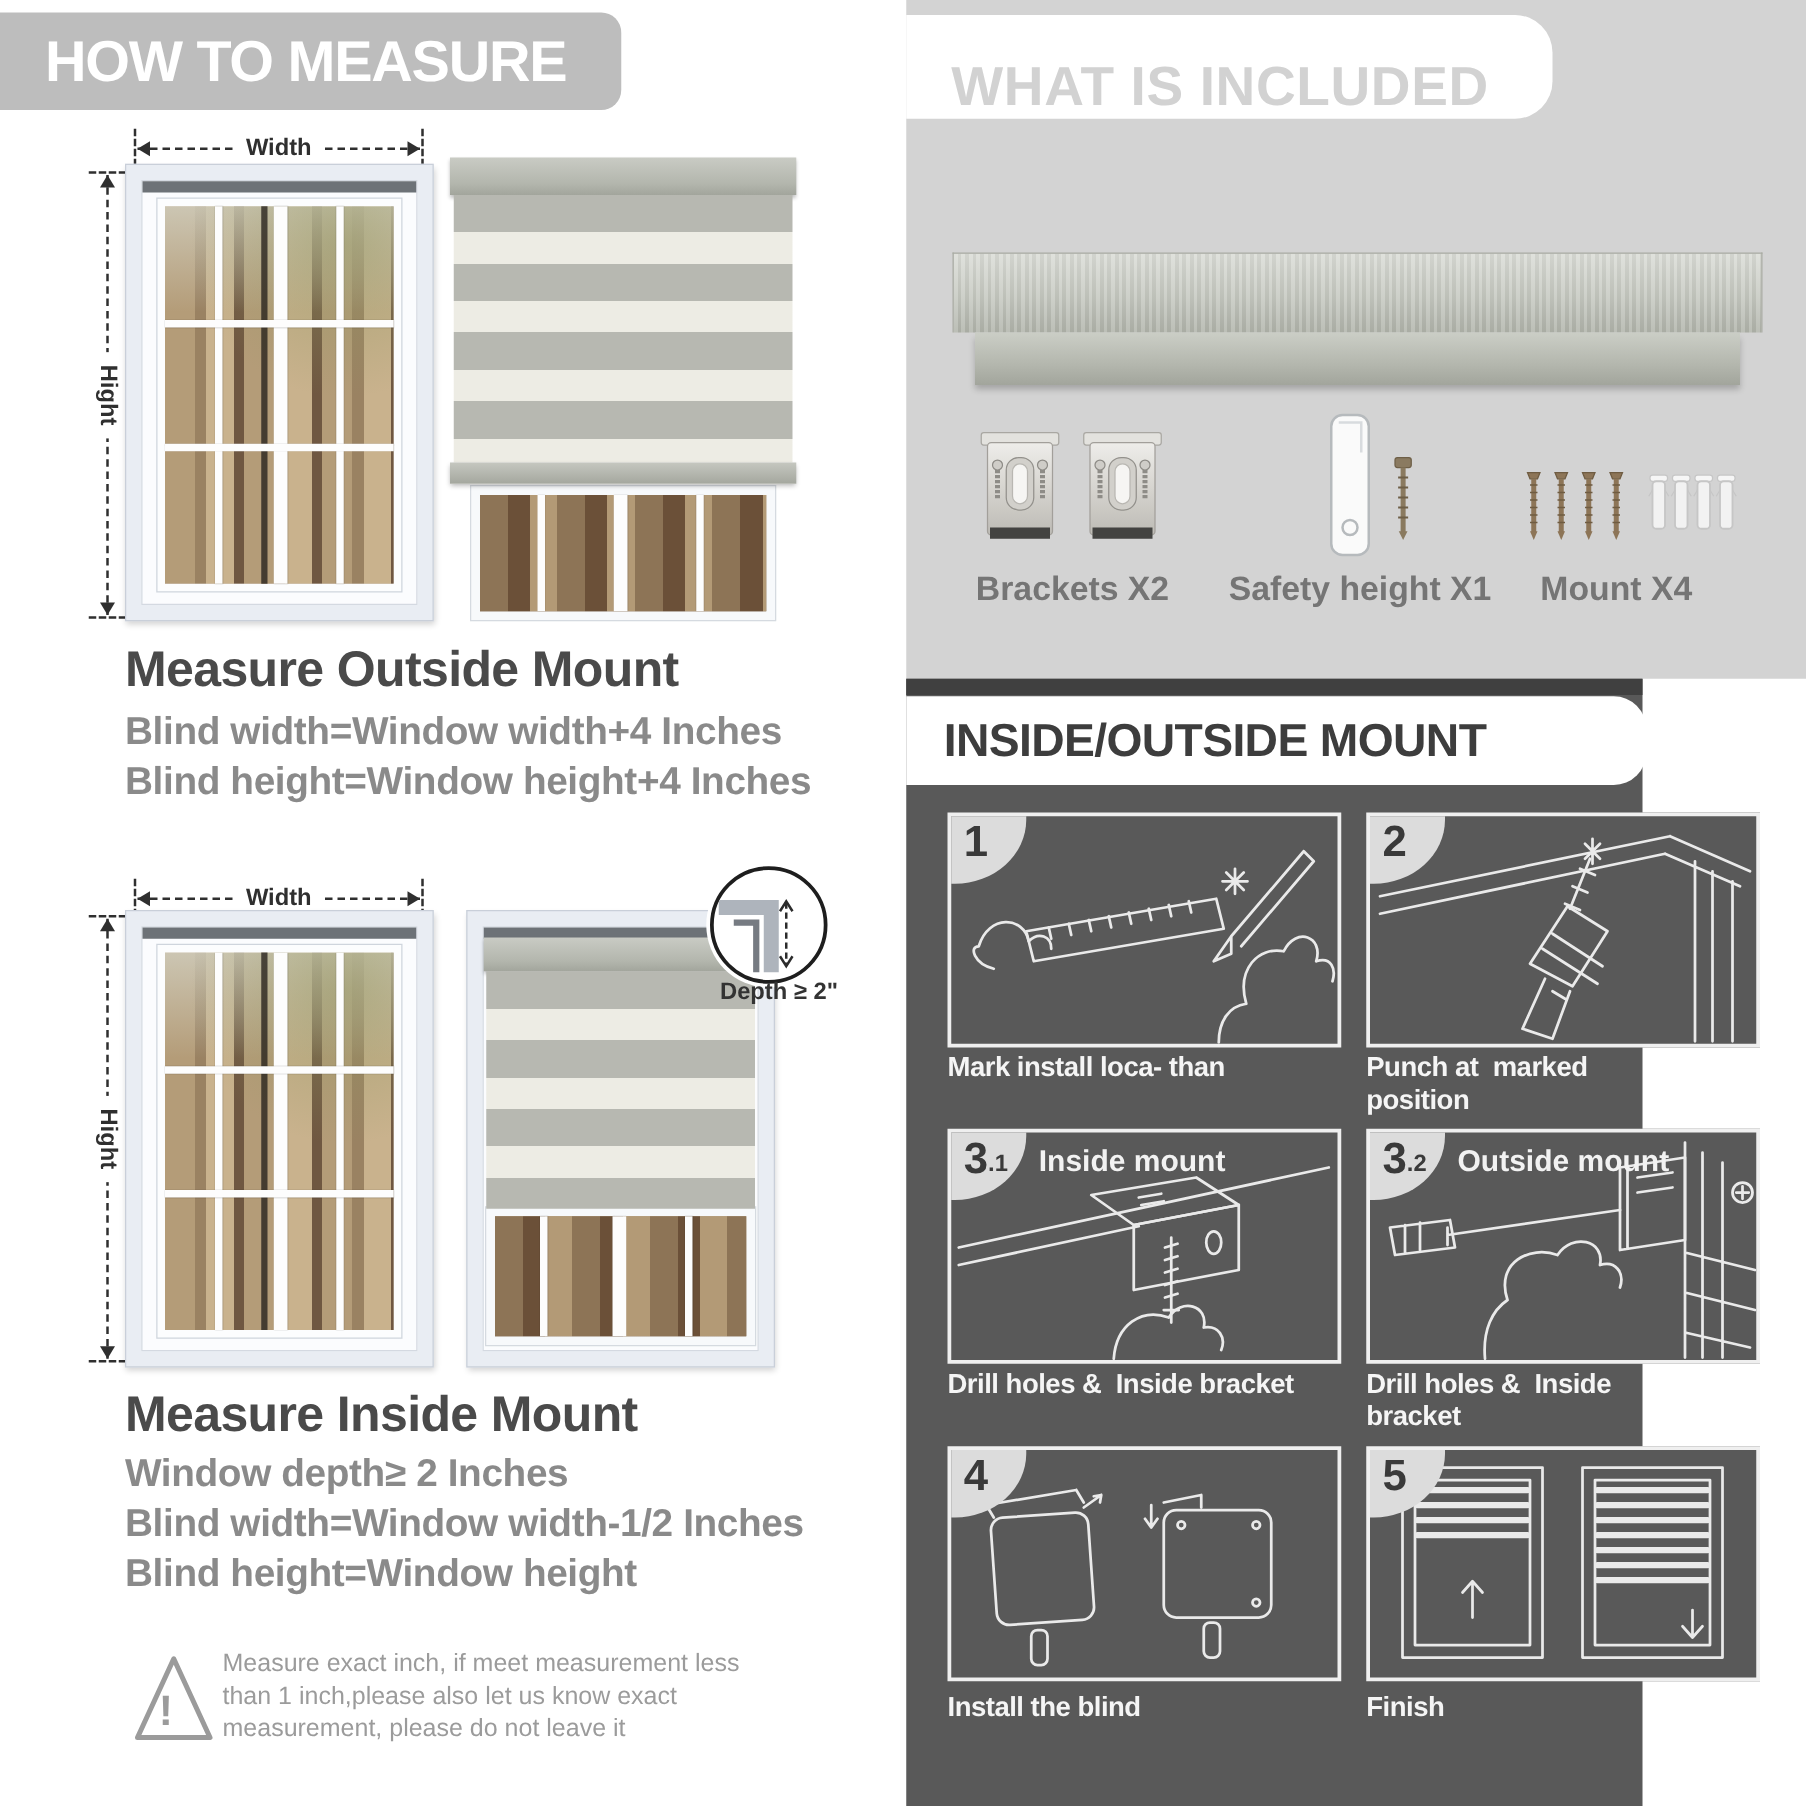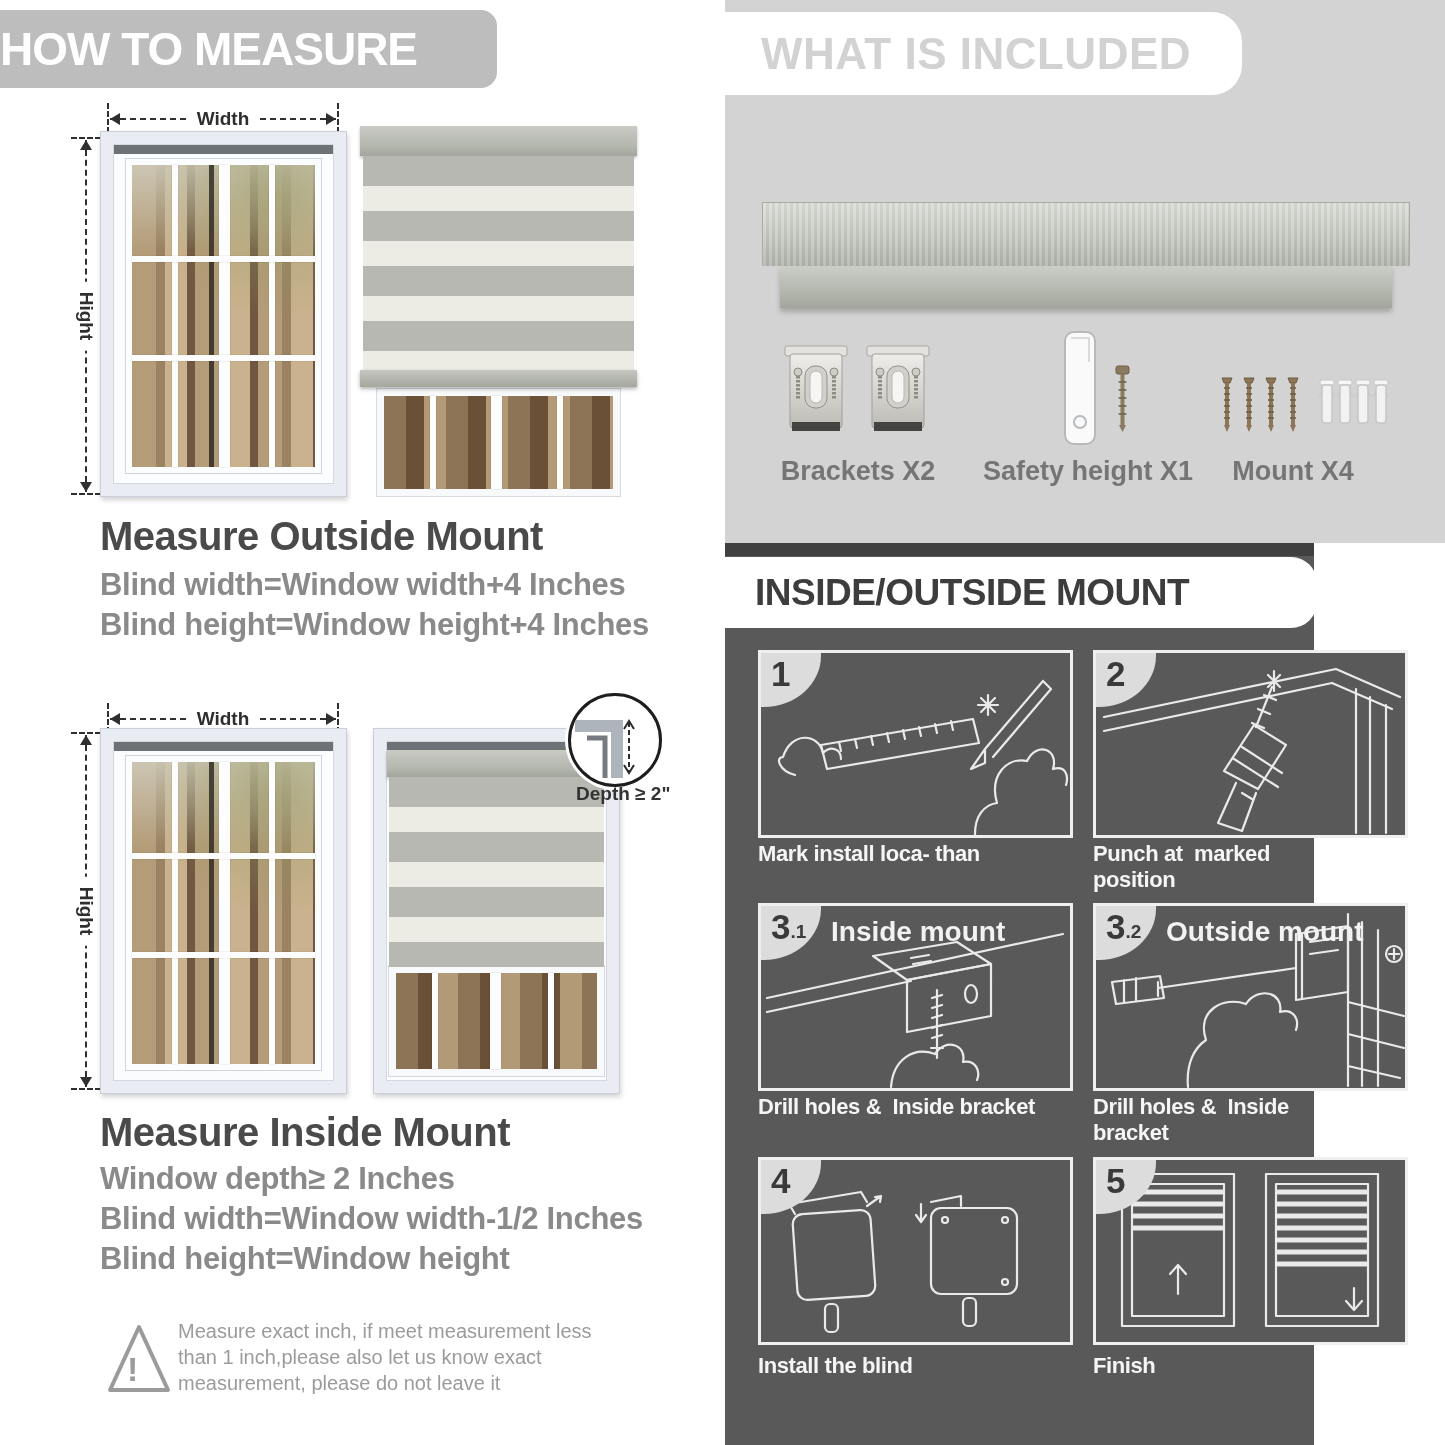--- a/index.html
+++ b/index.html
@@ -2,21 +2,21 @@
 <html><head>
 <meta charset="utf-8">
 <style>
   html,body{margin:0;padding:0;background:#ffffff;}
   body{width:1445px;height:1445px;position:relative;overflow:hidden;
        font-family:"Liberation Sans",sans-serif;-webkit-font-smoothing:antialiased;}
   .abs{position:absolute;}
 
   
   .howto-bar{position:absolute;left:0;top:10px;width:497px;height:78px;background:#bdbdbd;
-             border-radius:0 16px 16px 0;display:flex;align-items:center;box-sizing:border-box;}
+             border-radius:0 16px 16px 0;display:flex;align-items:center;padding-left:36px;box-sizing:border-box;}
   .howto-bar span{font-size:46px;font-weight:bold;color:#ffffff;letter-spacing:-1px;}
 
   .sec-heading{position:absolute;font-size:40px;font-weight:bold;color:#4a4a4a;letter-spacing:-0.5px;white-space:nowrap;}
   .sec-line{position:absolute;font-size:31px;font-weight:bold;color:#8a8a8a;letter-spacing:-0.3px;white-space:nowrap;}
 
   
   .winfig{position:absolute;background:#e9edf3;border:1px solid #c9cfd9;box-shadow:1px 3px 5px rgba(0,0,0,.18);}
   .winfig .frame{position:absolute;inset:12px;background:#fbfcfe;border:1px solid #d4d9e1;}
   .winfig .track{position:absolute;left:13px;right:13px;top:13px;height:9px;background:#6d7277;}
   .glass{position:absolute;left:25px;right:25px;top:27px;bottom:23px;border:6px solid #fcfdfe;outline:1px solid #cfd5dd;
@@ -66,21 +66,21 @@
            overflow:hidden;box-shadow:0 0 0 3px #ffffff;}
   .depth-lbl{position:absolute;font-size:19px;font-weight:bold;color:#333333;white-space:nowrap;}
 
   
   .warn-line{position:absolute;font-size:20px;color:#9b9b9b;white-space:nowrap;}
   .warn-bang{position:absolute;font-size:34px;font-weight:bold;color:#9b9b9b;}
 
   
   .inc-section{position:absolute;left:725px;top:0;width:720px;height:543px;background:#d3d3d3;}
   .inc-header{position:absolute;left:0;top:12px;width:517px;height:83px;background:#ffffff;border-radius:0 30px 30px 0;
-              display:flex;align-items:center;padding-left:36px;box-sizing:border-box;}
+              display:flex;align-items:flex-end;padding-left:36px;box-sizing:border-box;}
   .inc-header span{font-size:44px;font-weight:bold;color:#d2d2d2;letter-spacing:0.5px;}
   .prod-title{position:absolute;left:0;right:0;top:140px;text-align:center;font-size:29px;font-weight:bold;
               color:#6e6e6e;letter-spacing:-0.3px;}
   .rail1{position:absolute;left:37px;top:202px;width:648px;height:64px;border:1px solid #a9aca3;border-bottom:none;box-sizing:border-box;
          background:linear-gradient(180deg,#dadcd6 0%,#c5c8c0 55%,#b0b3aa 100%),
                     repeating-linear-gradient(90deg,rgba(255,255,255,.15) 0 3px,rgba(0,0,0,.04) 3px 6px);background-blend-mode:overlay;}
   .rail2{position:absolute;left:55px;top:266px;width:612px;height:42px;
          background:linear-gradient(180deg,#cbcec6 0%,#b4b7ae 60%,#a2a59c 100%);box-shadow:0 4px 5px rgba(0,0,0,.22);}
   .item-label{position:absolute;top:456px;width:240px;text-align:center;font-size:27px;font-weight:bold;color:#757575;white-space:nowrap;}
 
@@ -88,21 +88,21 @@
   .mount-section{position:absolute;left:725px;top:543px;width:589px;height:902px;background:#595959;}
   .mount-strip{position:absolute;left:0;top:0;width:100%;height:13px;background:#404040;}
   .mount-header{position:absolute;left:0;top:14px;width:592px;height:71px;background:#ffffff;border-radius:0 26px 26px 0;
                 display:flex;align-items:center;padding-left:30px;box-sizing:border-box;}
   .mount-header span{font-size:37px;font-weight:bold;color:#3d3d3d;letter-spacing:-0.5px;}
   .tile{position:absolute;width:315px;height:188px;border:3px solid #efefef;box-sizing:border-box;background:#595959;}
   .badge{position:absolute;left:0;top:0;width:60px;height:54px;background:#dcdcdc;border-radius:0 0 95% 0;
          color:#3a3a3a;font-weight:bold;display:flex;align-items:flex-start;padding:3px 0 0 10px;box-sizing:border-box;z-index:2;}
   .badge .num{font-size:35px;line-height:1;}
   .badge .sub{font-size:19px;line-height:1;margin-top:13px;}
-  .tile-label{position:absolute;left:70px;top:10px;font-size:28px;font-weight:bold;color:#f2f2f2;white-space:nowrap;z-index:2;}
+  .tile-label{position:absolute;left:70px;top:10px;font-size:24px;font-weight:bold;color:#f2f2f2;white-space:nowrap;z-index:2;}
   .caption{position:absolute;font-size:22px;font-weight:bold;color:#f5f5f5;white-space:pre-wrap;letter-spacing:-0.4px;}
   .tile svg{position:absolute;inset:0;}
 </style>
 </head>
 <body>
 
 <div class="howto-bar">
   <span>HOW TO MEASURE</span>
 </div>
 

